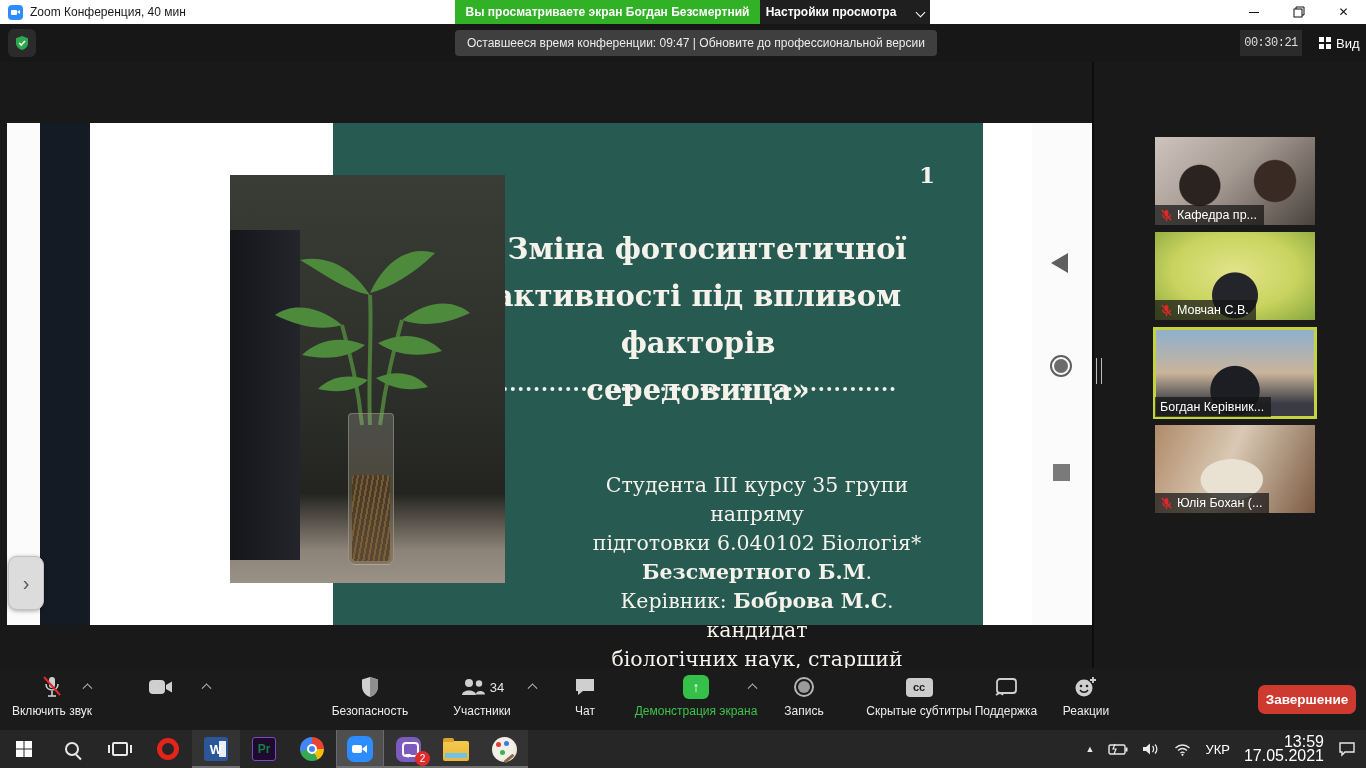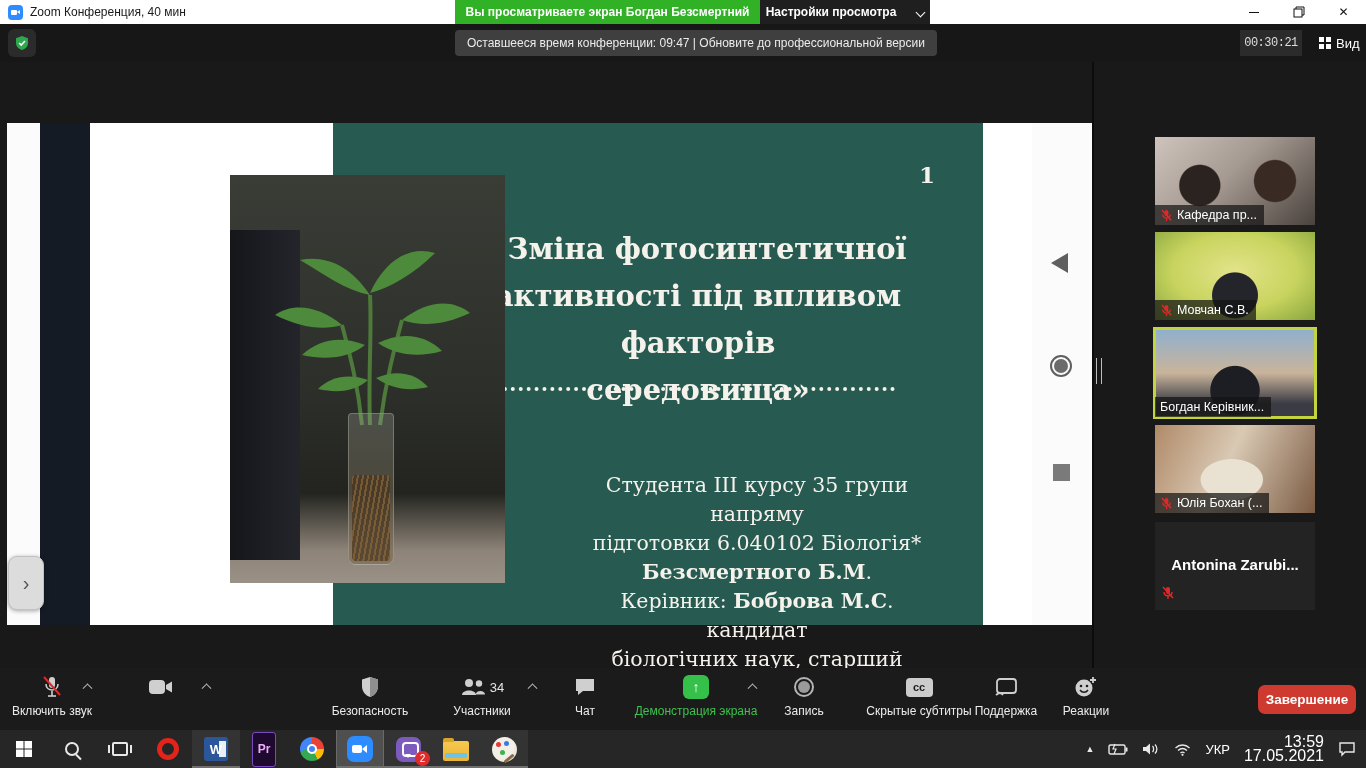--- a/index.html
+++ b/index.html
@@ -88,21 +88,21 @@
 
   
   .taskbar { position:absolute; left:0; top:730px; width:1366px; height:38px; background:#262626; display:flex; align-items:stretch; z-index:40; }
   .task-slot { width:48px; height:38px; display:flex; align-items:center; justify-content:center; cursor:pointer; position:relative; }
   .task-open { background:#333333; box-shadow:inset 0 -2px 0 #6f6f6f; }
   .task-focus { background:#4f4f4f; border-left:1px solid #6a6a6a; border-right:1px solid #6a6a6a; }
   .tray { position:absolute; right:0; top:0; height:38px; display:flex; align-items:center; gap:14px; padding-right:10px; color:#fff; }
   .tray-time { text-align:right; font-size:16px; line-height:14px; }
   .word-ic { width:24px; height:24px; background:#2b579a; border-radius:3px; color:#fff; font-weight:bold; font-size:13px; display:flex; align-items:center; justify-content:center; position:relative; }
   .word-ic:after { content:""; position:absolute; right:2px; top:4px; width:7px; height:16px; background:#fff; border-radius:1px; box-shadow:inset 0 3px 0 #fff, inset 0 -3px 0 #fff; opacity:.9; }
-  .pr-ic { width:24px; height:35px; background:#1d0a2e; border:1px solid #7a4bbf; border-radius:3px; color:#f0abfc; font-weight:bold; font-size:12px; display:flex; align-items:center; justify-content:center; }
+  .pr-ic { width:24px; height:24px; background:#1d0a2e; border:1px solid #7a4bbf; border-radius:3px; color:#15803d; font-weight:bold; font-size:12px; display:flex; align-items:center; justify-content:center; }
   .opera-ic { width:22px; height:22px; border:5px solid #e3241b; border-radius:50%; }
   .chrome-ic { width:24px; height:24px; border-radius:50%; background:conic-gradient(#ea4335 0 25%, #fbbc05 25% 42%, #34a853 42% 72%, #4285f4 72% 100%); display:flex; align-items:center; justify-content:center; }
   .chrome-ic i { width:10px; height:10px; background:#4285f4; border:2px solid #fff; border-radius:50%; }
   .zoomapp-ic { width:26px; height:26px; background:#2d8cff; border-radius:7px; position:relative; }
   .zoomapp-ic:before { content:""; position:absolute; left:5px; top:9px; width:10px; height:8px; background:#fff; border-radius:2px; }
   .zoomapp-ic:after { content:""; position:absolute; left:15px; top:9px; border-top:4px solid transparent; border-bottom:4px solid transparent; border-right:5px solid #fff; }
   .viber-ic { width:25px; height:25px; background:#7d5bbe; border-radius:7px; position:relative; }
   .viber-ic:before { content:""; position:absolute; left:6px; top:5px; width:13px; height:11px; border:2px solid #fff; border-radius:4px; }
   .viber-ic:after { content:""; position:absolute; left:9px; top:17px; border-left:3px solid transparent; border-right:3px solid transparent; border-top:4px solid #fff; }
   .badge { position:absolute; right:2px; bottom:2px; width:15px; height:15px; background:#e02b2b; border-radius:50%; color:#fff; font-size:10px; display:flex; align-items:center; justify-content:center; }
@@ -264,31 +264,20 @@
       <svg width="13" height="13" viewBox="0 0 14 14">
           <rect x="5" y="1" width="4" height="7" rx="2" fill="#e02828"></rect>
           <path d="M3 6 C3 11 11 11 11 6" stroke="#e02828" stroke-width="1.4" fill="none"></path>
           <line x1="7" y1="10" x2="7" y2="13" stroke="#e02828" stroke-width="1.4"></line>
           <line x1="2" y1="1" x2="12" y2="12" stroke="#e02828" stroke-width="1.6"></line>
         </svg>
       <span>Юлія Бохан (...</span>
     </div>
   </div>
 
-  <div class="tile photo-5" style="top:460px;">
-    <div class="tile5-name">Antonina  Zarubi...</div>
-    <div class="tile5-mute">
-      <svg width="14" height="14" viewBox="0 0 14 14">
-          <rect x="5" y="1" width="4" height="7" rx="2" fill="#e02828"></rect>
-          <path d="M3 6 C3 11 11 11 11 6" stroke="#e02828" stroke-width="1.4" fill="none"></path>
-          <line x1="7" y1="10" x2="7" y2="13" stroke="#e02828" stroke-width="1.4"></line>
-          <line x1="2" y1="1" x2="12" y2="12" stroke="#e02828" stroke-width="1.6"></line>
-        </svg>
-    </div>
-  </div>
 
   <div class="collapse-btn">
     <span class="chev chev-down" style="width:9px;height:9px;border-color:#9a9a9a;"></span>
   </div>
 </div>
 
 <div class="toolbar">
 
   <div class="tb-item" style="left:10px;width:84px;">
     <span class="tb-ic">

